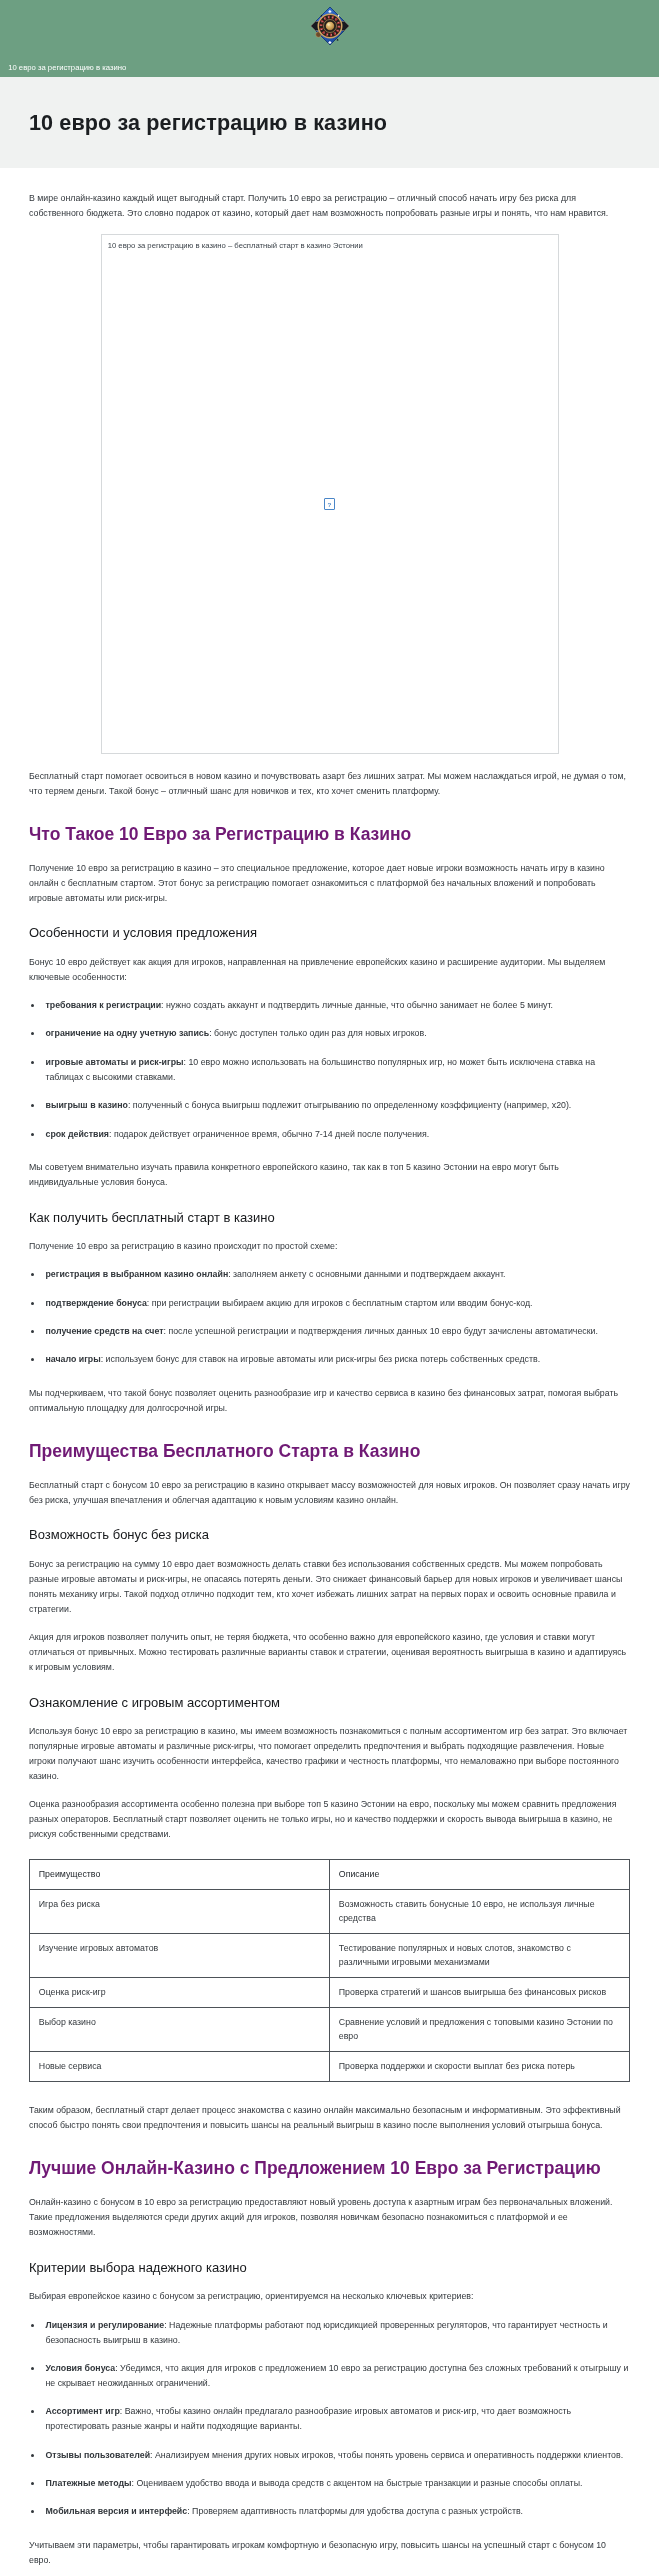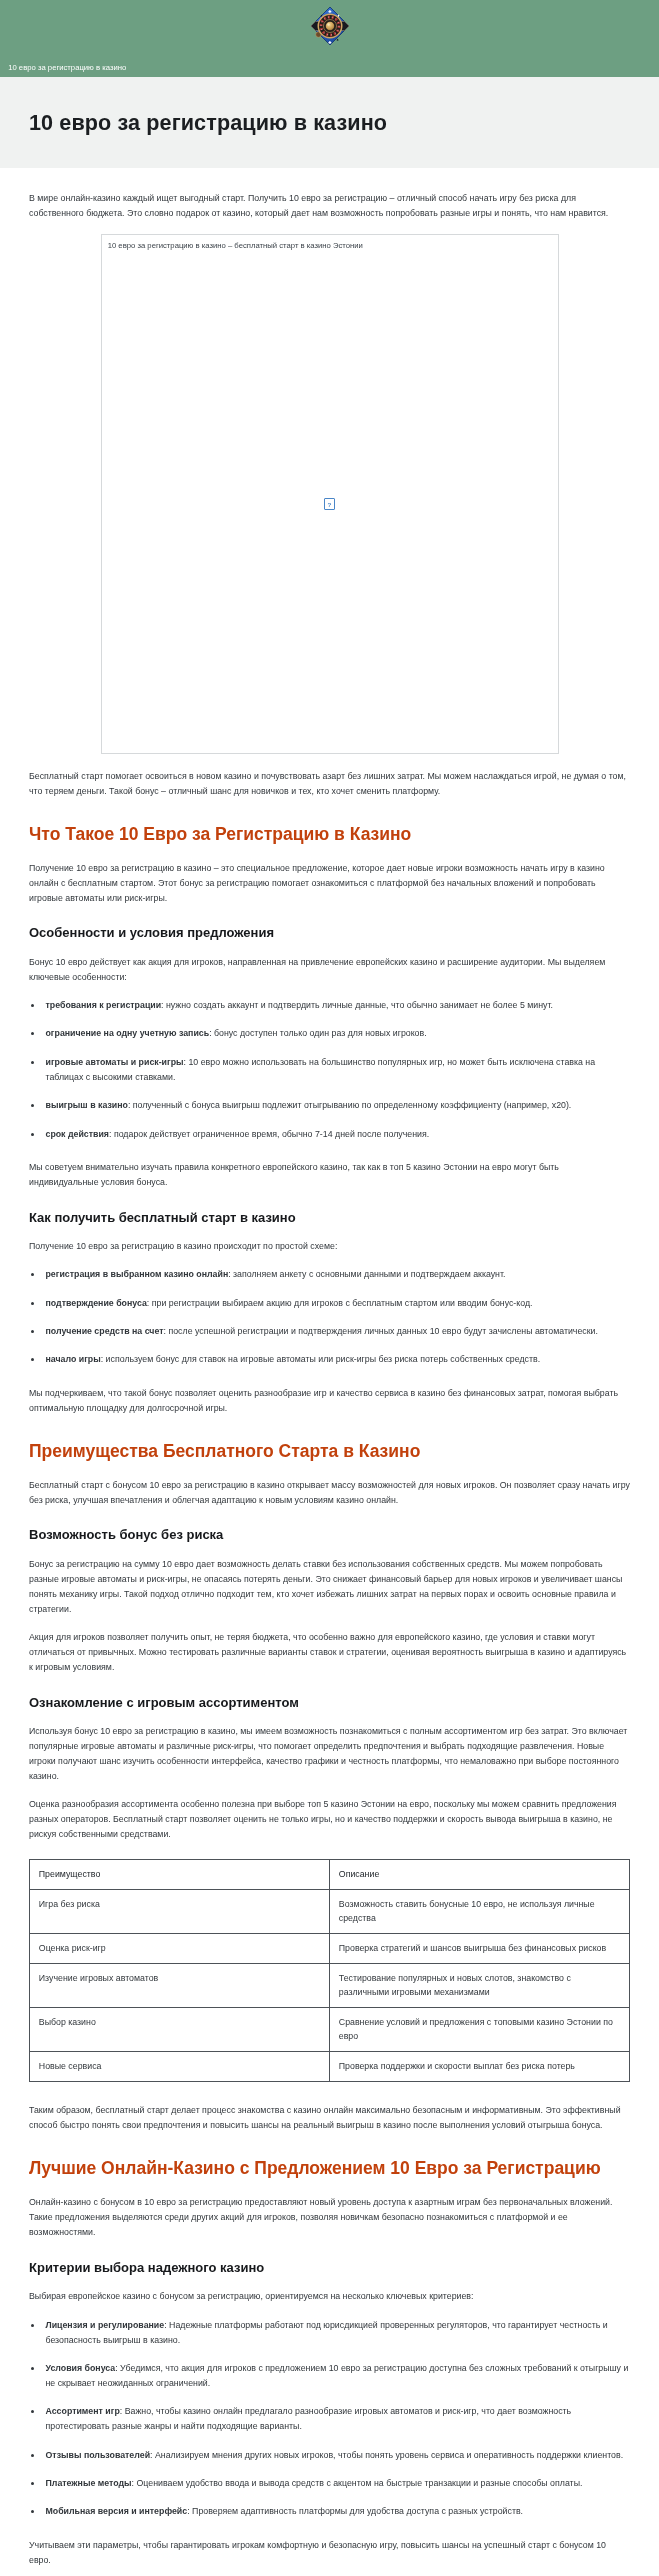--- a/index.html
+++ b/index.html
@@ -12,22 +12,22 @@
   .breadcrumb { position:absolute; left:8.2px; bottom:5.2px; color:#ffffff;
                 font-size:7.7px; line-height:9.3px; }
 
   
   .hero { background:#f0f2f1; height:91px; display:flex; align-items:center; padding:0 29px; }
   .hero h1 { margin:0; font-size:21.6px; font-weight:700; color:#1b1e21; letter-spacing:0.1px; }
 
   
   .article { padding:23px 29px 5.2px; }
   .article p { font-size:8.8px; line-height:15px; margin:0 0 13.4px; }
-  .article h2 { font-size:17.5px; line-height:1.28; font-weight:700; color:#c2410c; margin:24px 0 15.5px; }
-  .article h3 { font-size:13px; line-height:1.3; font-weight:700; color:#17191c; margin:19.6px 0 12.4px; }
+  .article h2 { font-size:17.5px; line-height:1.28; font-weight:700; color:#701a75; margin:24px 0 15.5px; }
+  .article h3 { font-size:13px; line-height:1.3; font-weight:400; color:#17191c; margin:19.6px 0 12.4px; }
   .article ul { list-style:disc; margin:2.1px 0 18.5px; padding-left:14.4px; }
   .article li { font-size:8.8px; line-height:15px; margin:0 0 13.4px; padding-left:2.1px; }
   .article li:last-child { margin-bottom:0; }
 
   
   .embed { width:458px; max-width:100%; height:520px; margin:7.2px auto 14.4px;
            border:0.5px solid #d6d9db; background:#fff; display:flex; flex-direction:column;
            box-sizing:border-box; }
   .embed-title { padding:5.2px 6.2px; font-size:7.7px; color:#3c434a; }
   .embed-icon-wrap { flex:1; display:flex; align-items:center; justify-content:center; }
@@ -124,26 +124,26 @@
           <th>Преимущество</th>
           <th>Описание</th>
         </tr>
       </thead>
       <tbody>
         <tr>
           <td>Игра без риска</td>
           <td>Возможность ставить бонусные 10 евро, не используя личные средства</td>
         </tr>
         <tr>
+          <td>Изучение игровых автоматов</td>
+          <td>Тестирование популярных и новых слотов, знакомство с различными игровыми механизмами</td>
+        </tr>
+        <tr>
           <td>Оценка риск-игр</td>
           <td>Проверка стратегий и шансов выигрыша без финансовых рисков</td>
-        </tr>
-        <tr>
-          <td>Изучение игровых автоматов</td>
-          <td>Тестирование популярных и новых слотов, знакомство с различными игровыми механизмами</td>
         </tr>
         <tr>
           <td>Выбор казино</td>
           <td>Сравнение условий и предложения с топовыми казино Эстонии по евро</td>
         </tr>
         <tr>
           <td>Новые сервиса</td>
           <td>Проверка поддержки и скорости выплат без риска потерь</td>
         </tr>
       </tbody>

